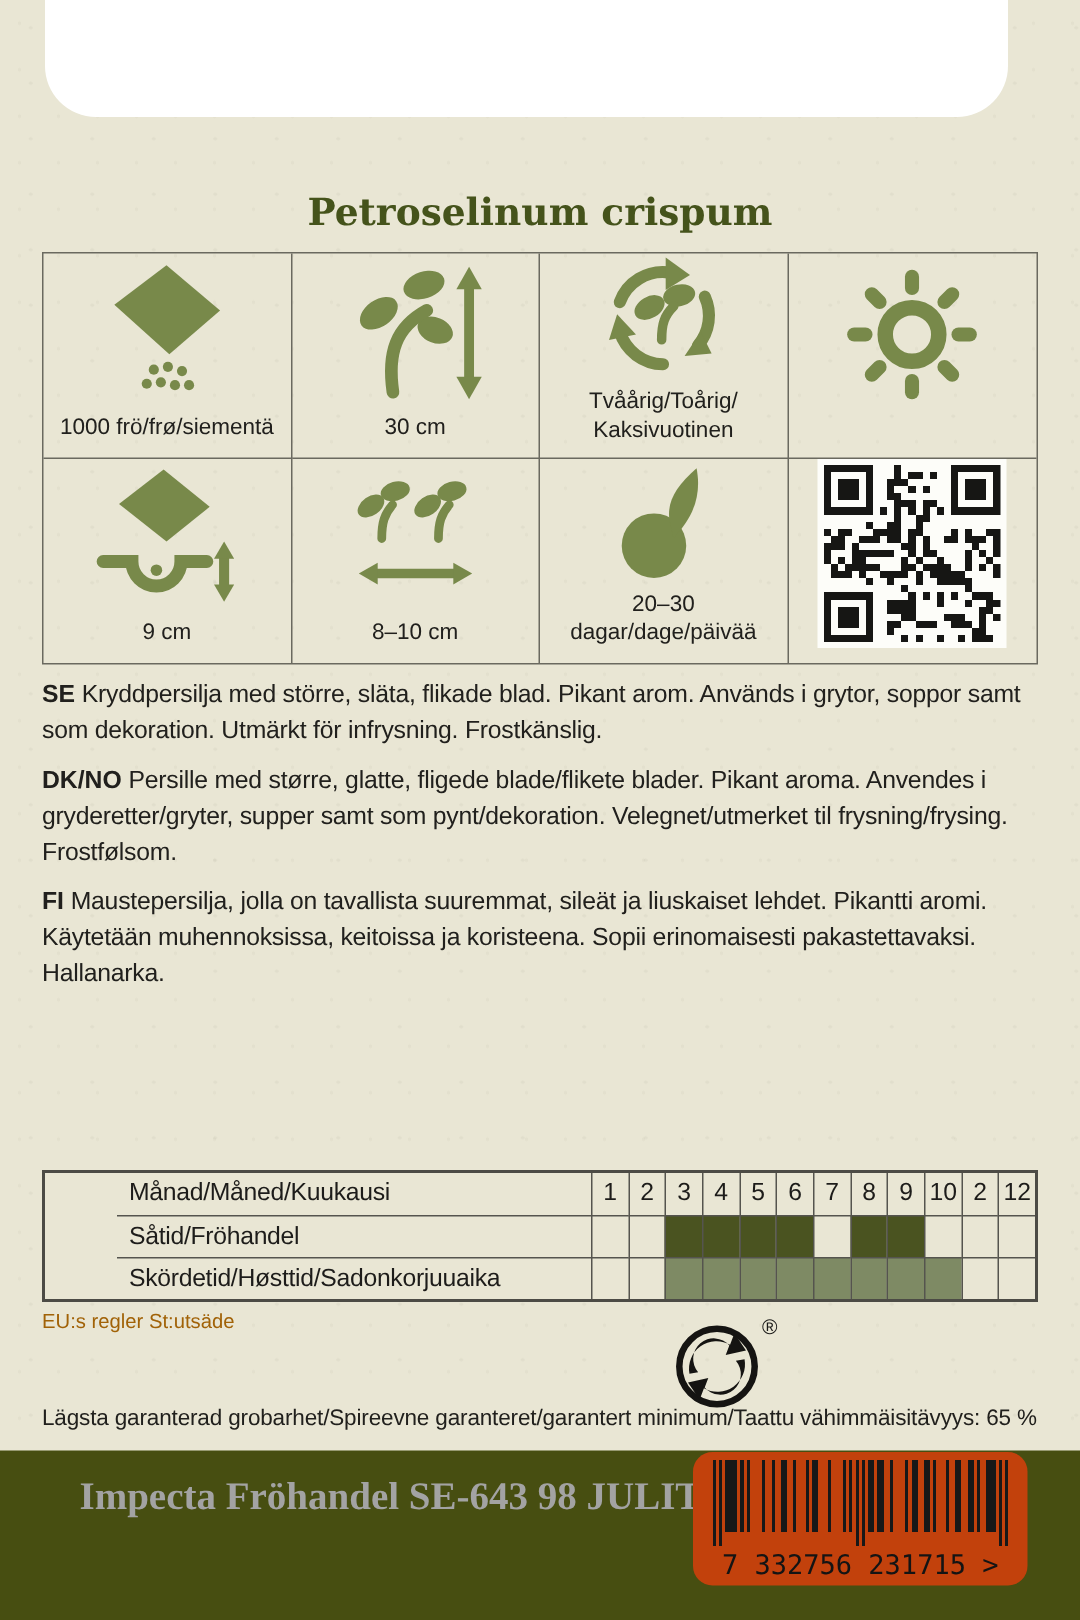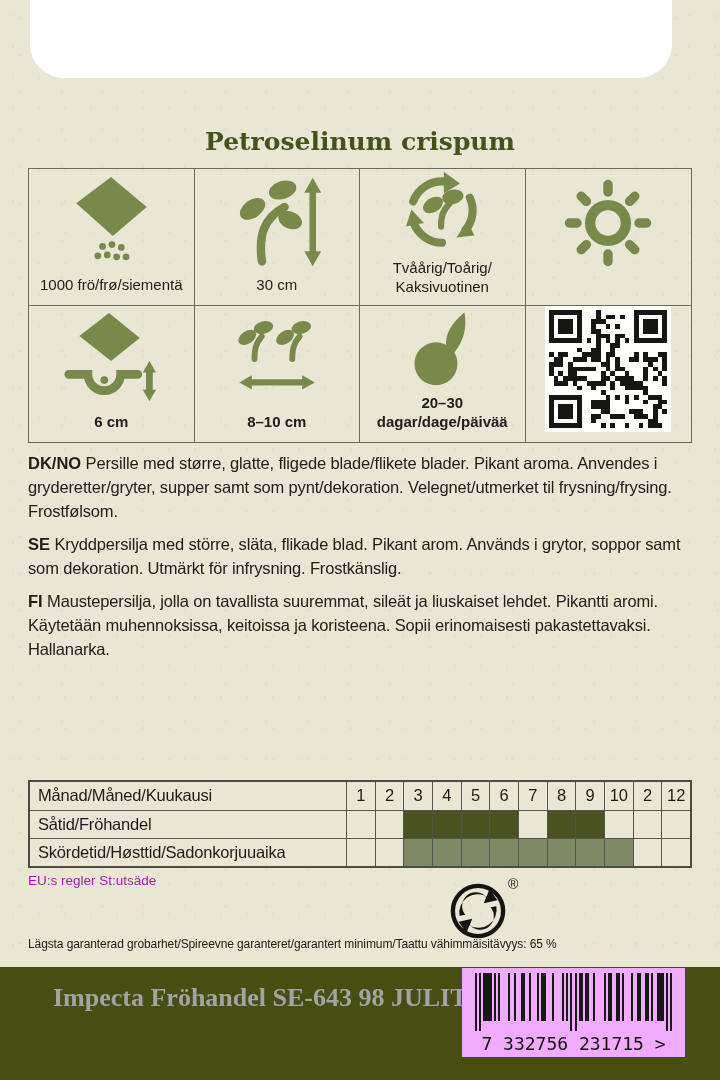--- a/index.html
+++ b/index.html
@@ -11,46 +11,46 @@
     background-size:41px 37px,26px 31px;pointer-events:none;}
   .cutout{position:absolute;left:30px;top:-30px;width:642px;height:108px;background:#ffffff;border-radius:30px 30px 34px 34px;}
   .title{position:absolute;left:0;top:127px;width:100%;text-align:center;margin:0;
     font-family:"DejaVu Serif","Liberation Serif",serif;font-weight:700;font-size:25px;color:#45531b;}
   
   .grid{position:absolute;left:28px;top:168px;width:664px;height:275px;display:grid;
     grid-template-columns:repeat(4,1fr);grid-template-rows:1fr 1fr;border:1.5px solid #6a695f;box-sizing:border-box;}
   .cell{border-right:1.5px solid #6a695f;border-bottom:1.5px solid #6a695f;display:flex;flex-direction:column;
     align-items:center;justify-content:flex-end;padding-bottom:10px;box-sizing:border-box;overflow:hidden;}
   .cell:nth-child(4n){border-right:none;}
-  .cell:nth-child(n+5){border-bottom:none;font-weight:bold;}
+  .cell:nth-child(n+5){border-bottom:none;}
   .cell .icw{flex:1;display:flex;align-items:center;justify-content:center;width:100%;}
   .cell .lbl{font-size:15px;line-height:1.26;text-align:center;white-space:pre-line;color:#21201d;min-height:18px;}
   .qrbox{background:#fdfdf9;padding:4px;line-height:0;}
   
   .descs{position:absolute;left:28px;top:451px;width:666px;color:#21201d;}
   .descs p{margin:0 0 9px 0;font-size:16.5px;line-height:24px;letter-spacing:-0.15px;}
   .descs b{letter-spacing:0;}
   
   #calendar{position:absolute;left:28px;top:780px;width:664px;display:grid;
-    grid-template-columns:316px repeat(12,1fr);grid-auto-rows:28px;border:2px solid #4c4b45;box-sizing:border-box;background:#e9e6d4;}
+    grid-template-columns:316px repeat(12,1fr);grid-auto-rows:28px;border:2px solid #4c4b45;box-sizing:border-box;background:#e9e6d4;padding-left:48px;}
   .cal-cell{border-left:1px solid #55544e;border-top:1px solid #55544e;box-sizing:border-box;}
   .cal-cell.first-col{border-left:none;}
   .cal-cell.first-row{border-top:none;}
   .cal-label{font-size:16.5px;line-height:27px;padding-left:8px;letter-spacing:-0.2px;color:#1d1c1a;white-space:nowrap;overflow:hidden;}
   .cal-month{font-size:16.5px;line-height:27px;text-align:center;color:#1d1c1a;}
   
-  .eu{position:absolute;left:28px;top:872px;font-size:13.5px;line-height:17.5px;color:#a21caf;}
+  .eu{position:absolute;left:28px;top:872px;font-size:13.5px;line-height:17.5px;color:#a16207;}
   .gdot{position:absolute;left:449px;top:882px;}
   .rmark{position:absolute;left:508px;top:876px;font-size:14px;color:#1a1a18;}
-  .guarantee{position:absolute;left:28px;top:937px;font-size:12px;color:#21201d;letter-spacing:-0.1px;}
+  .guarantee{position:absolute;left:28px;top:937px;font-size:15px;color:#21201d;letter-spacing:-0.1px;}
   
   .footer{position:absolute;left:0;top:967px;width:720px;height:113px;background:#474e11;}
   .addr{position:absolute;left:36px;top:14px;font-family:"Liberation Serif","DejaVu Serif",serif;font-weight:700;
     font-size:26px;line-height:34px;color:#a3a3a3;margin-left:17px;}
-  .barcode{position:absolute;left:462px;top:1px;width:223px;height:89px;background:#f0abfc;}
+  .barcode{position:absolute;left:462px;top:1px;width:223px;height:89px;background:#c2410c;border-radius:13px;}
   .bars{position:absolute;left:13px;top:5px;line-height:0;}
   .bc-digits{position:absolute;left:0;bottom:3px;width:100%;text-align:center;
     font-family:"DejaVu Sans Mono","Liberation Mono",monospace;font-size:18px;color:#141414;white-space:nowrap;}
   svg{display:block;}
 </style>
 </head>
 <body>
 
 <div class="stage">
   <div class="packet">
@@ -140,21 +140,21 @@
         <div class="icw">
           <svg width="100" height="96" viewBox="0 0 100 100">
             <polygon points="48,2 80,28 50,52 17,26" fill="#78894a"></polygon>
             <path d="M6,66 h20 a17,17 0 0 0 34,0 h18" stroke="#78894a" stroke-width="9" fill="none" stroke-linecap="round"></path>
             <circle cx="43" cy="72" r="4" fill="#78894a"></circle>
             <line x1="90" y1="62" x2="90" y2="84" stroke="#78894a" stroke-width="7"></line>
             <polygon points="90,52 83,64 97,64" fill="#78894a"></polygon>
             <polygon points="90,94 83,82 97,82" fill="#78894a"></polygon>
           </svg>
         </div>
-        <div class="lbl">6 cm</div>
+        <div class="lbl">9 cm</div>
       </div>
 
       <div class="cell">
         <div class="icw">
           <svg width="96" height="90" viewBox="0 0 100 100">
             <g fill="#78894a">
               <ellipse cx="17" cy="26" rx="11" ry="7" transform="rotate(-35 17 26)"></ellipse>
               <ellipse cx="35" cy="15" rx="11" ry="7" transform="rotate(-15 35 15)"></ellipse>
               <ellipse cx="59" cy="26" rx="11" ry="7" transform="rotate(-35 59 26)"></ellipse>
               <ellipse cx="77" cy="15" rx="11" ry="7" transform="rotate(-15 77 15)"></ellipse>
@@ -459,22 +459,22 @@
                 <rect x="21" y="24" width="1" height="1" fill="#161614"></rect>
                 <rect x="22" y="24" width="1" height="1" fill="#161614"></rect>
                 <rect x="23" y="24" width="1" height="1" fill="#161614"></rect>
               </svg>
             </div>
         </div>
       </div>
     </div>
 
     <div class="descs">
+      <p><b>SE</b> <span>Kryddpersilja med större, släta, flikade blad. Pikant arom. Används i grytor, soppor samt som dekoration. Utmärkt för infrysning. Frostkänslig.</span></p>
       <p><b>DK/NO</b> <span>Persille med større, glatte, fligede blade/flikete blader. Pikant aroma. Anvendes i gryderetter/gryter, supper samt som pynt/dekoration. Velegnet/utmerket til frysning/frysing. Frostfølsom.</span></p>
-      <p><b>SE</b> <span>Kryddpersilja med större, släta, flikade blad. Pikant arom. Används i grytor, soppor samt som dekoration. Utmärkt för infrysning. Frostkänslig.</span></p>
       <p><b>FI</b> <span>Maustepersilja, jolla on tavallista suuremmat, sileät ja liuskaiset lehdet. Pikantti aromi. Käytetään muhennoksissa, keitoissa ja koristeena. Sopii erinomaisesti pakastettavaksi. Hallanarka.</span></p>
     </div>
 
     <div id="calendar">
         <div class="cal-cell cal-label first-row first-col">Månad/Måned/Kuukausi</div>
         <div class="cal-cell cal-month first-row">1</div>
         <div class="cal-cell cal-month first-row">2</div>
         <div class="cal-cell cal-month first-row">3</div>
         <div class="cal-cell cal-month first-row">4</div>
         <div class="cal-cell cal-month first-row">5</div>

